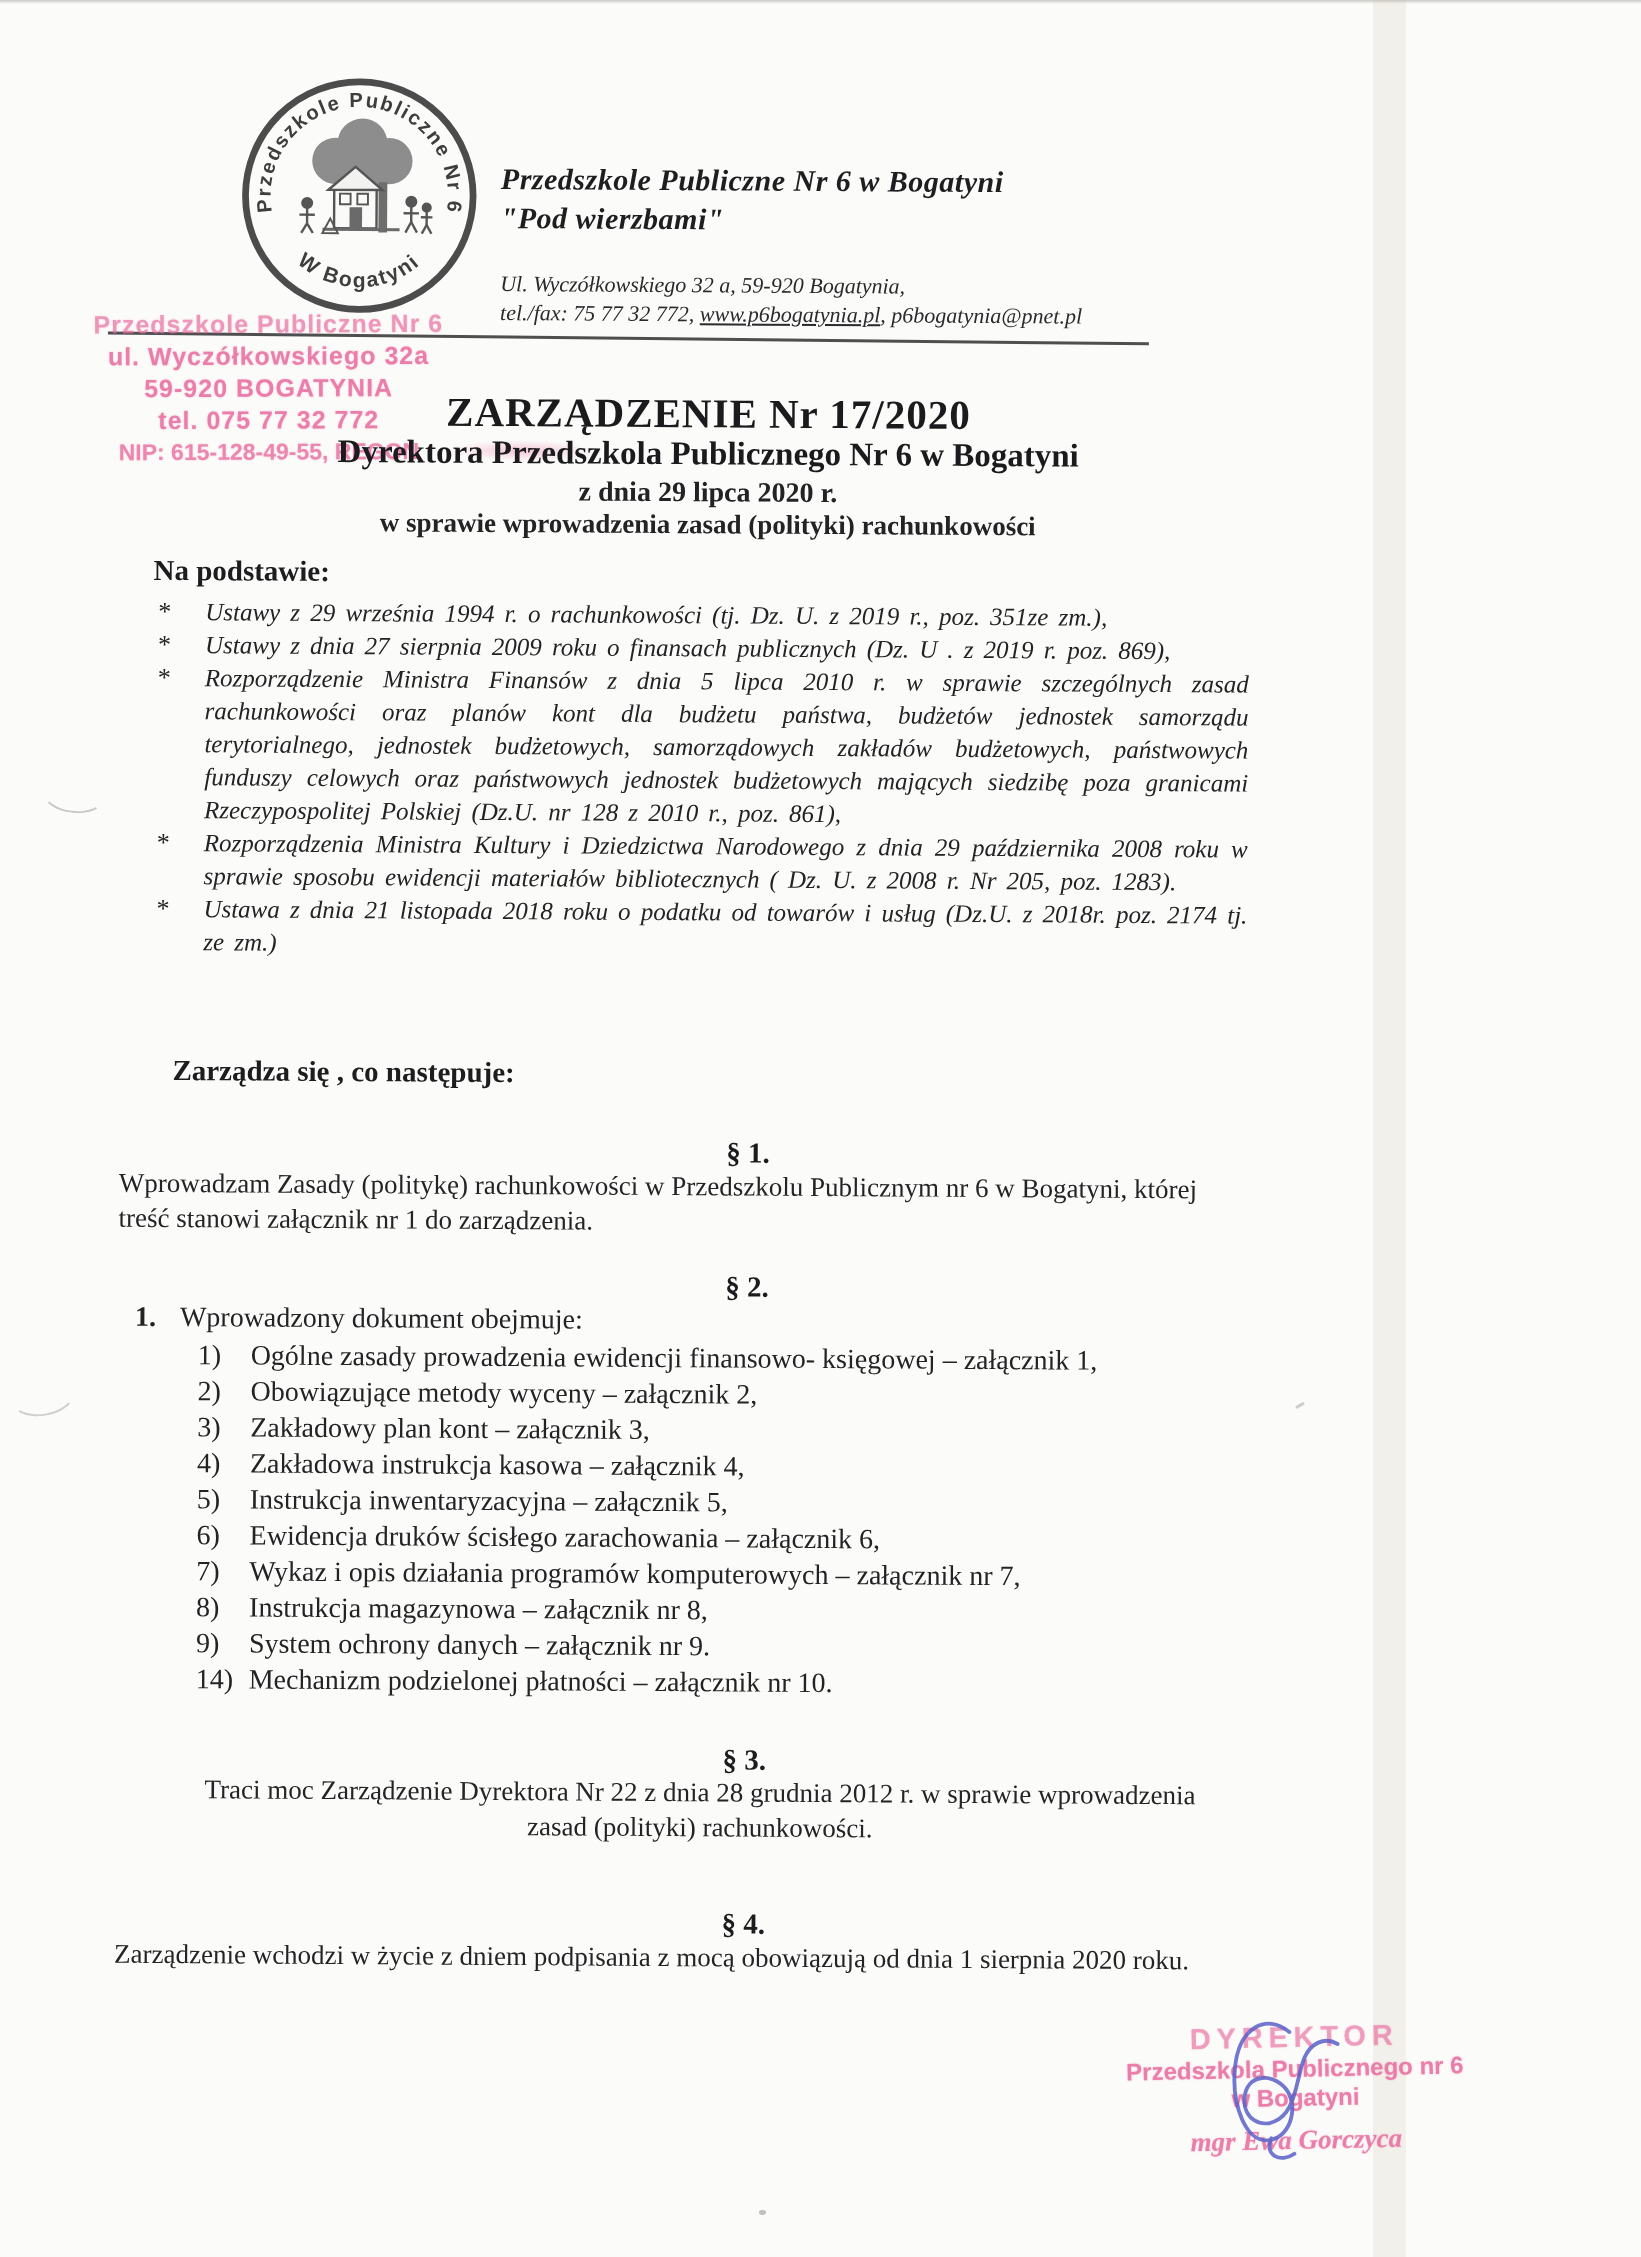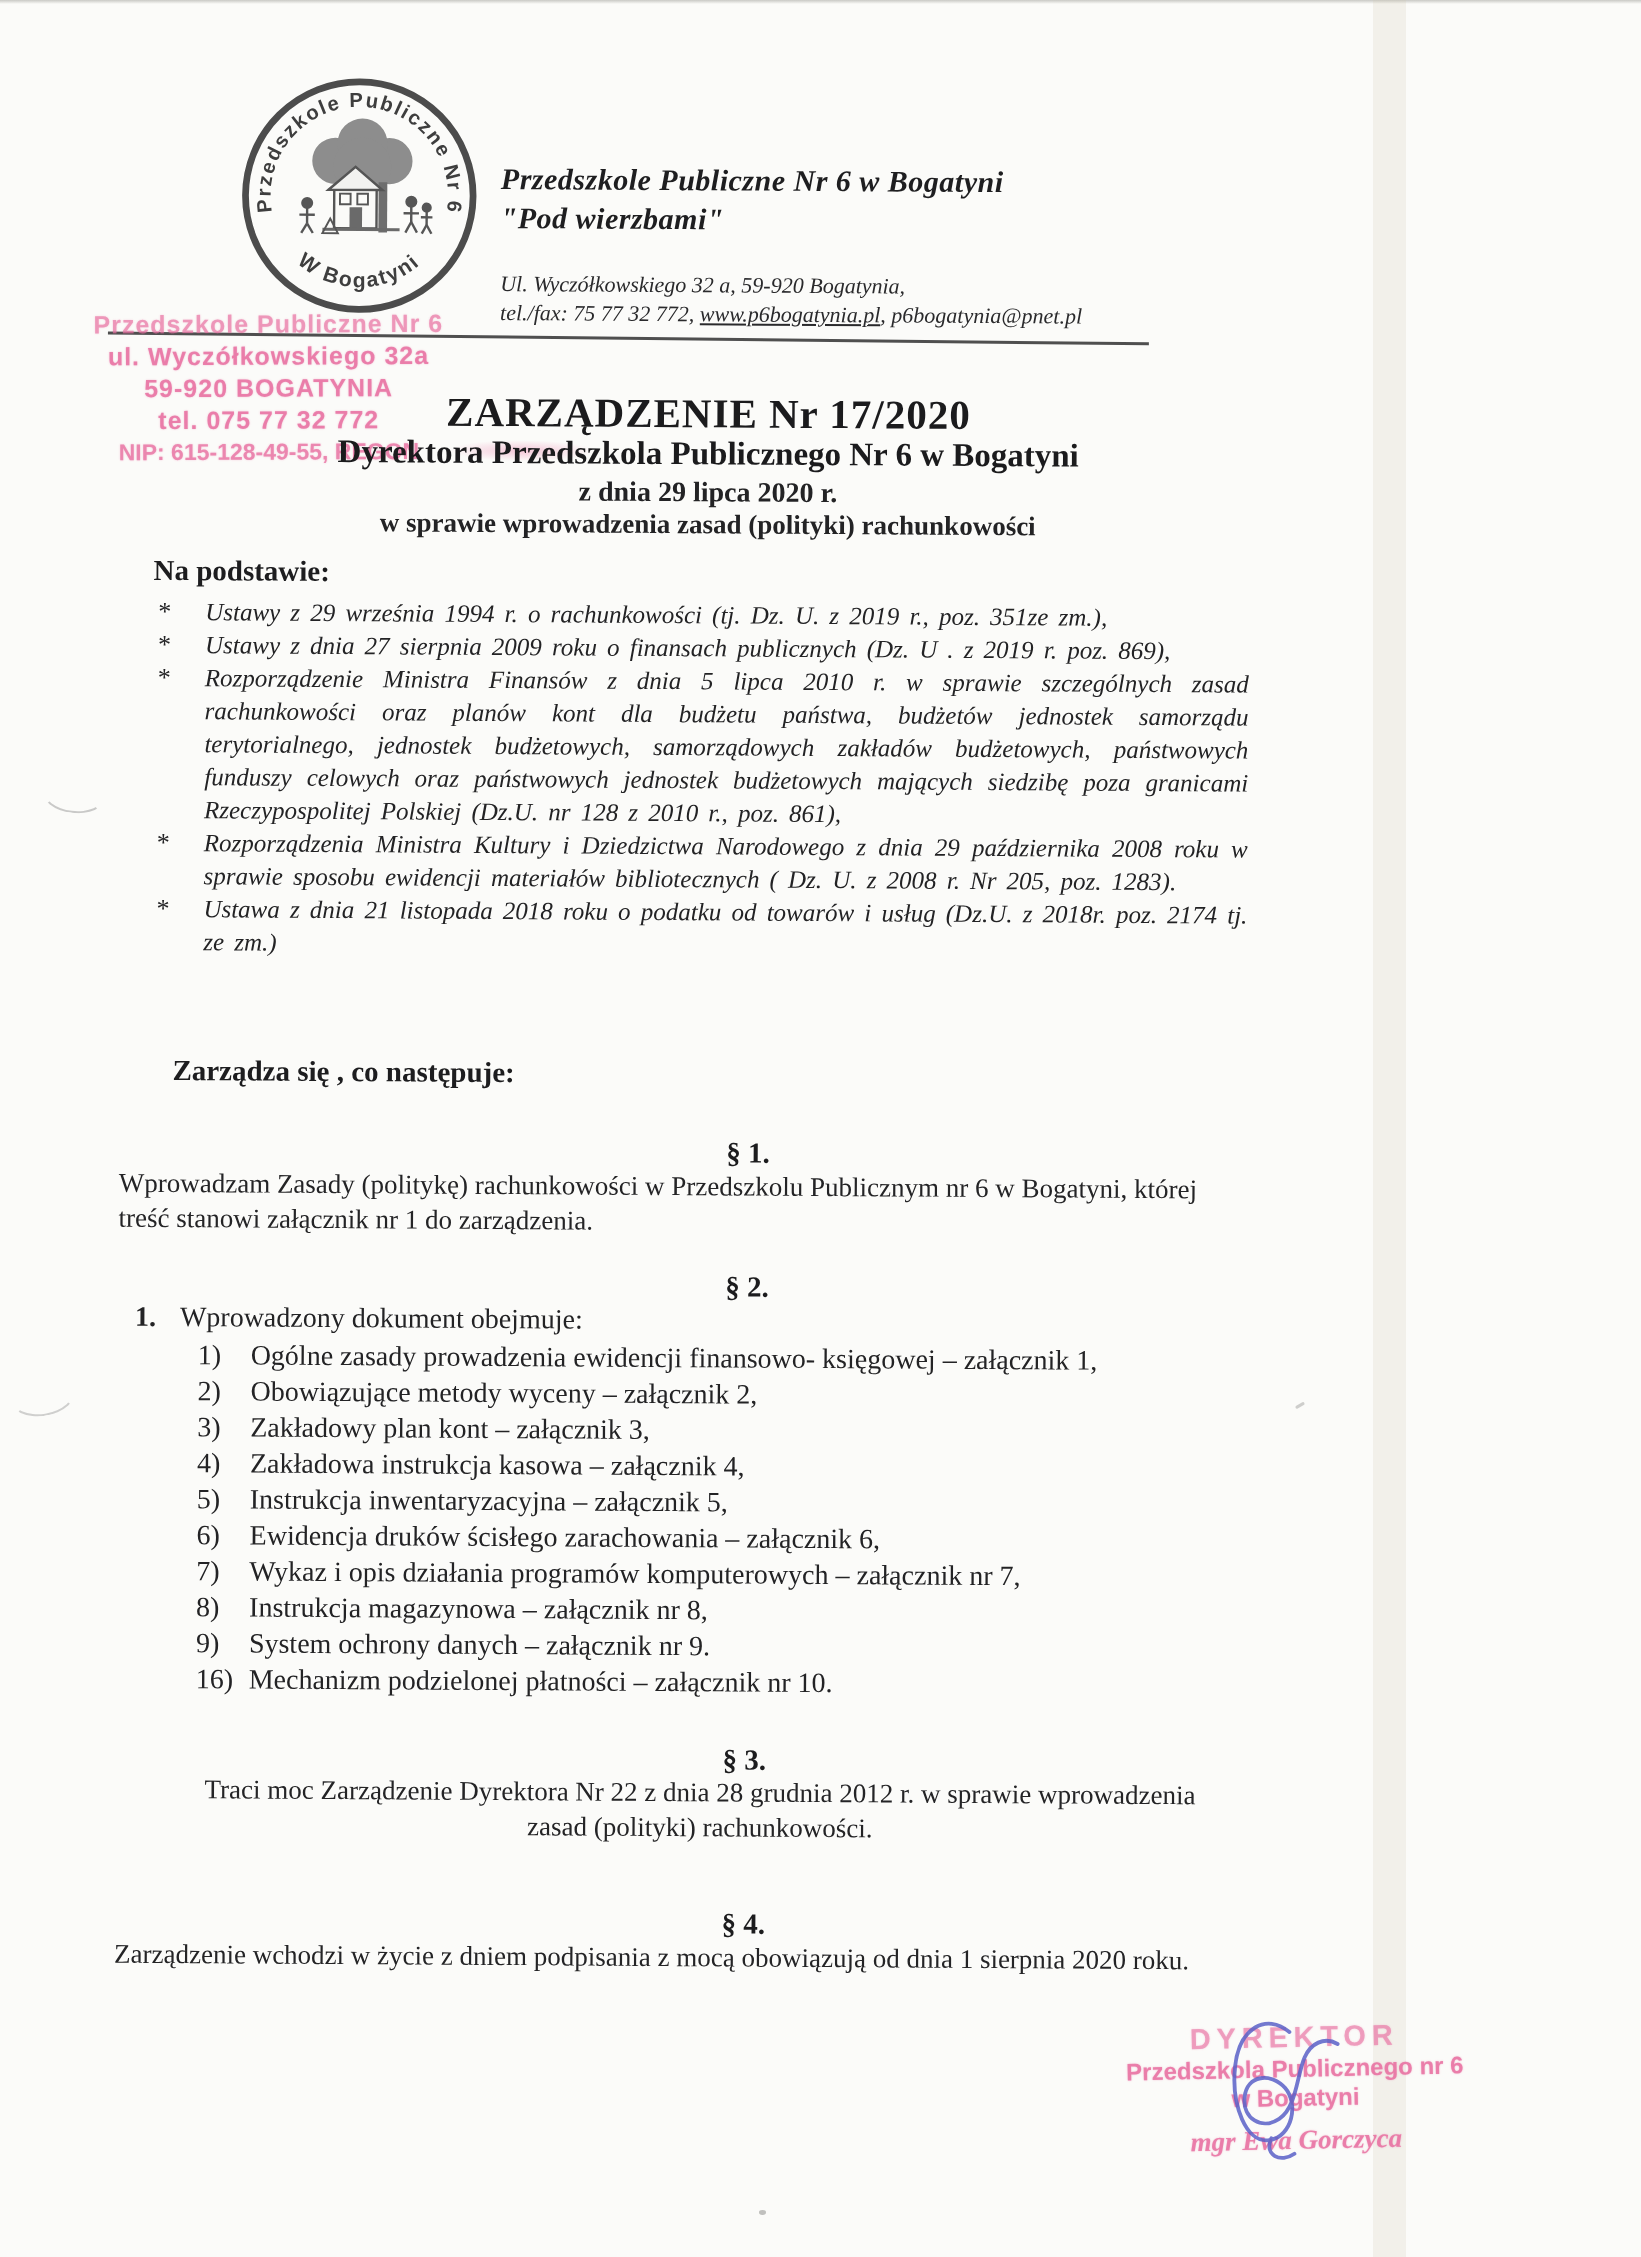--- a/index.html
+++ b/index.html
@@ -217,21 +217,21 @@
         </div>
       <div class="item">
           <span class="mk">8)</span>
           <span class="tx">Instrukcja magazynowa – załącznik nr 8,</span>
         </div>
       <div class="item">
           <span class="mk">9)</span>
           <span class="tx">System ochrony danych – załącznik nr 9.</span>
         </div>
       <div class="item">
-          <span class="mk">16)</span>
+          <span class="mk">14)</span>
           <span class="tx">Mechanizm podzielonej płatności – załącznik nr 10.</span>
         </div>
     </div>
 
     <div class="abs cbar sec-mark" style="top:1744px">§ 3.</div>
     <div class="abs cbar center-line" style="top:1778px">Traci moc Zarządzenie Dyrektora Nr 22 z dnia 28 grudnia 2012 r. w sprawie wprowadzenia</div>
     <div class="abs cbar center-line" style="top:1813px">zasad (polityki) rachunkowości.</div>
 
     <div class="abs cbar sec-mark" style="top:1908px">§ 4.</div>
     <div class="abs para" style="left:126px;top:1941px;width:1144px">Zarządzenie wchodzi w życie z dniem podpisania z mocą obowiązują od dnia 1 sierpnia 2020 roku.</div>

